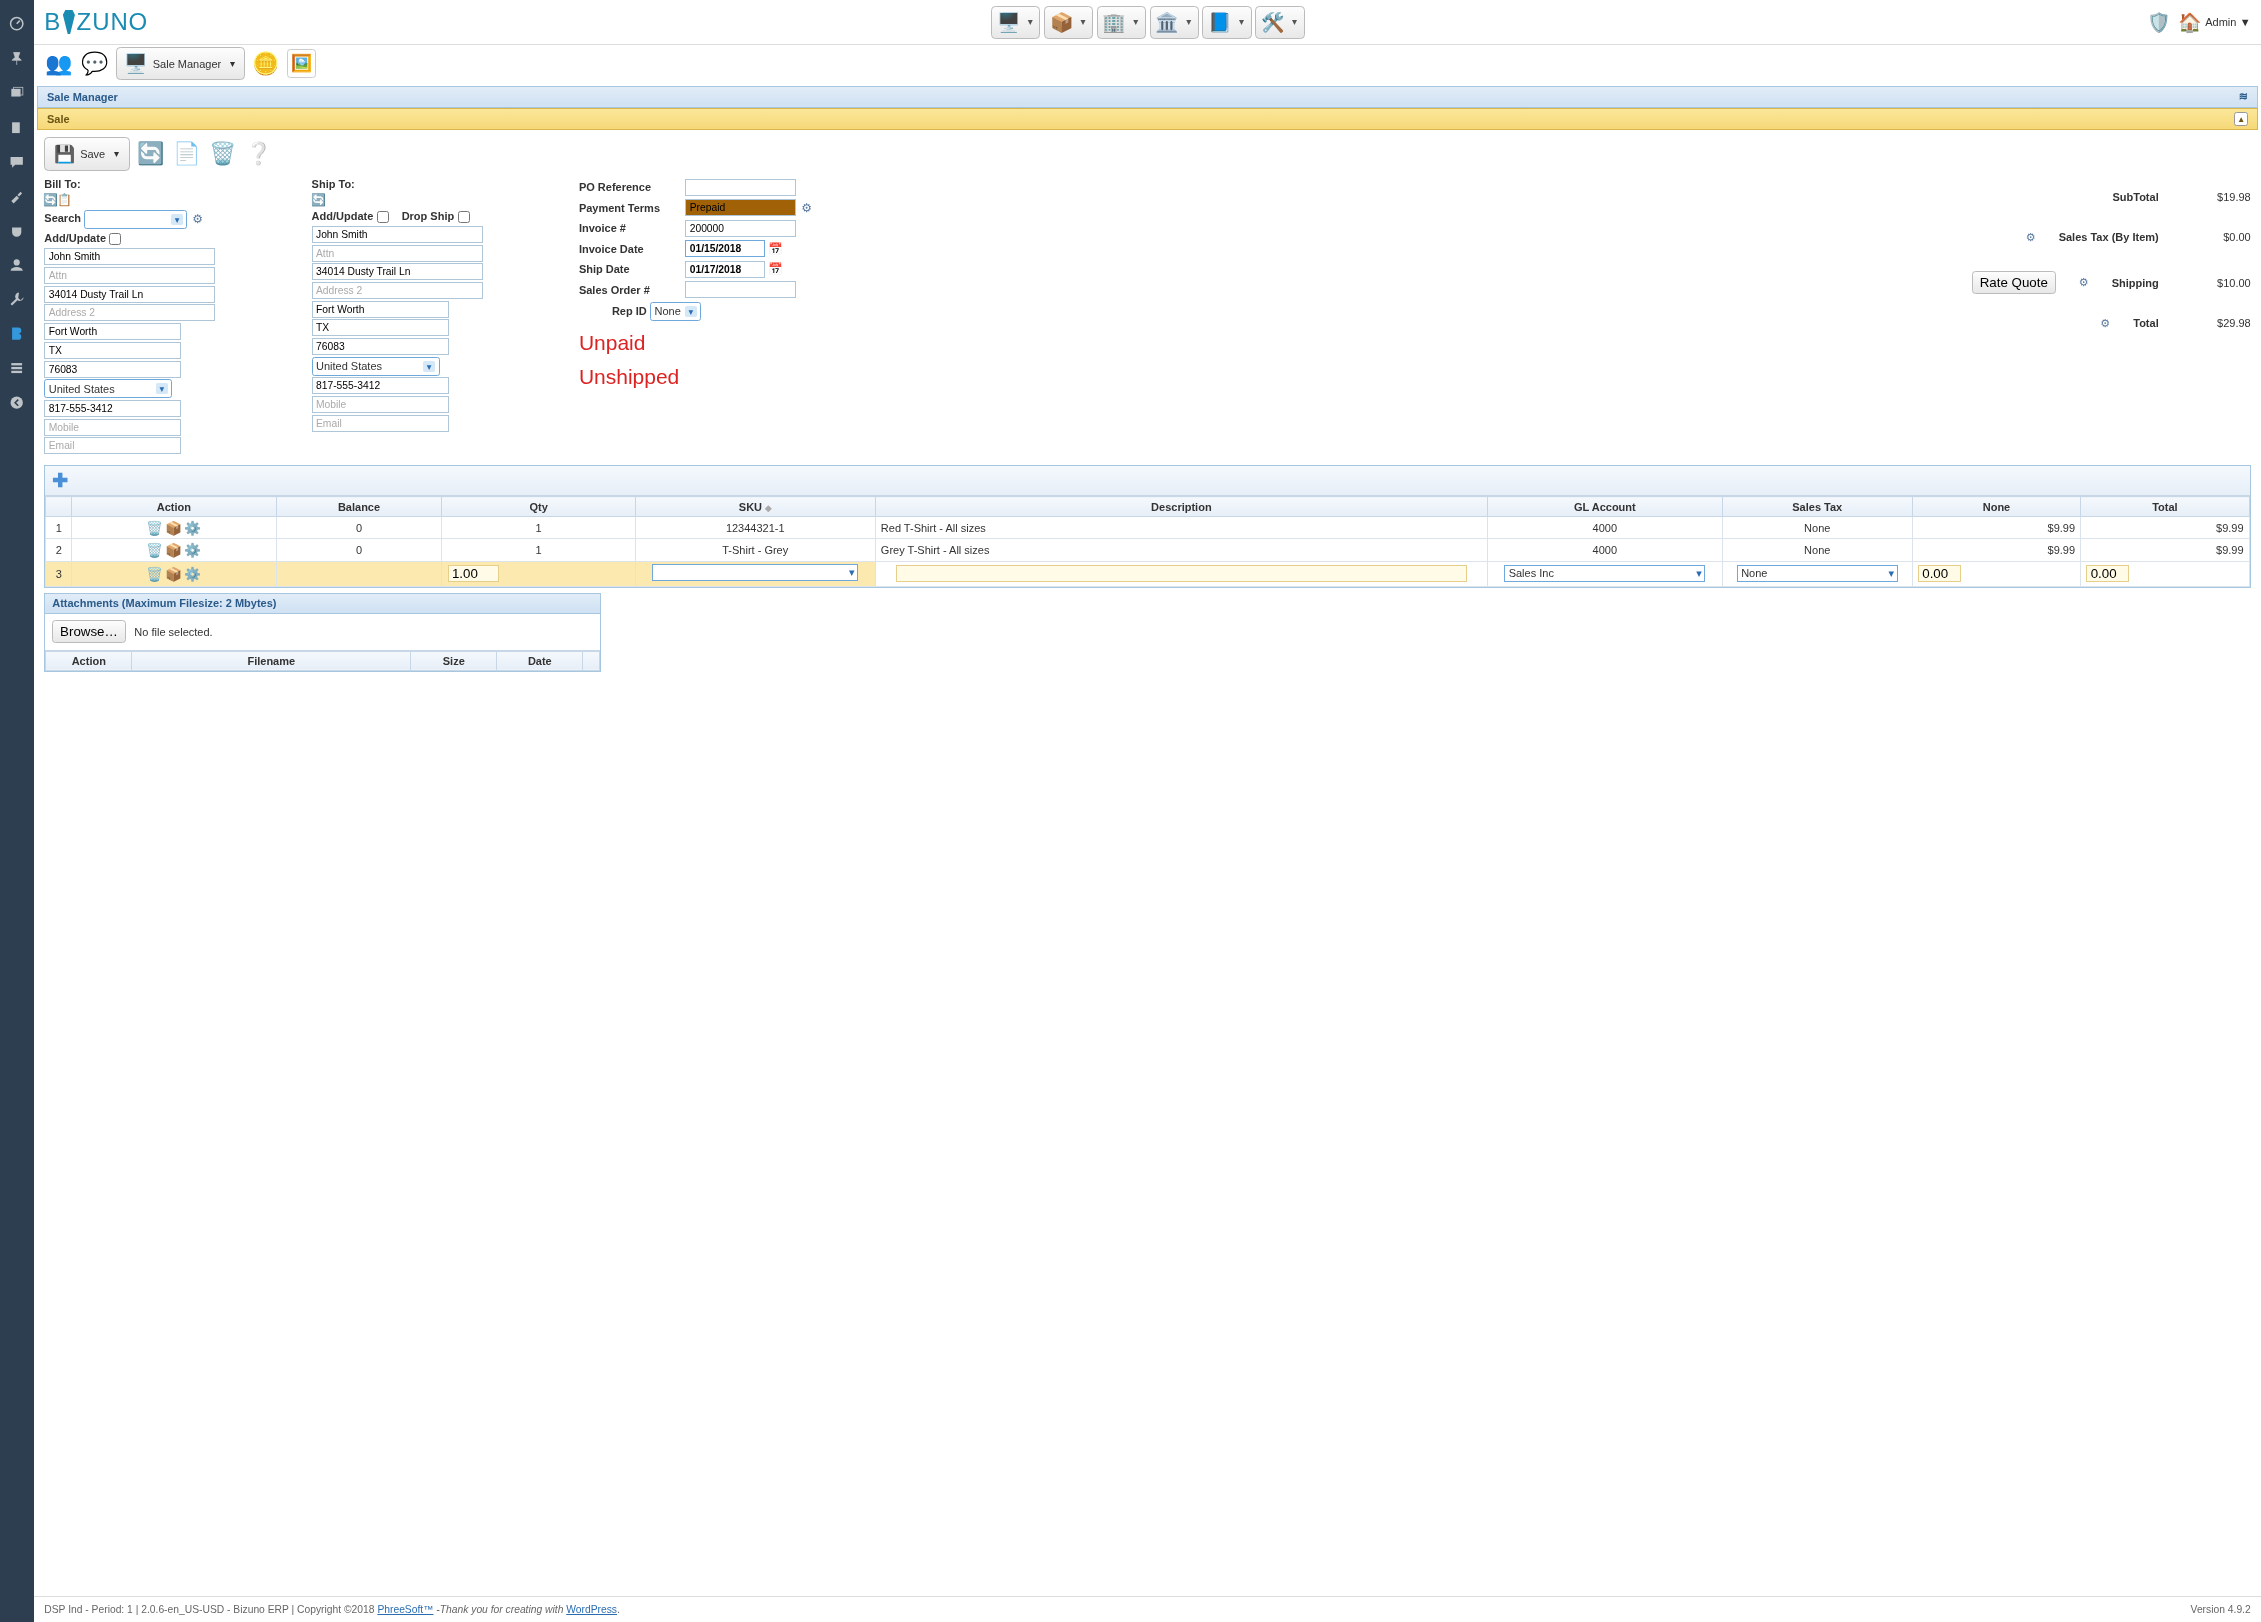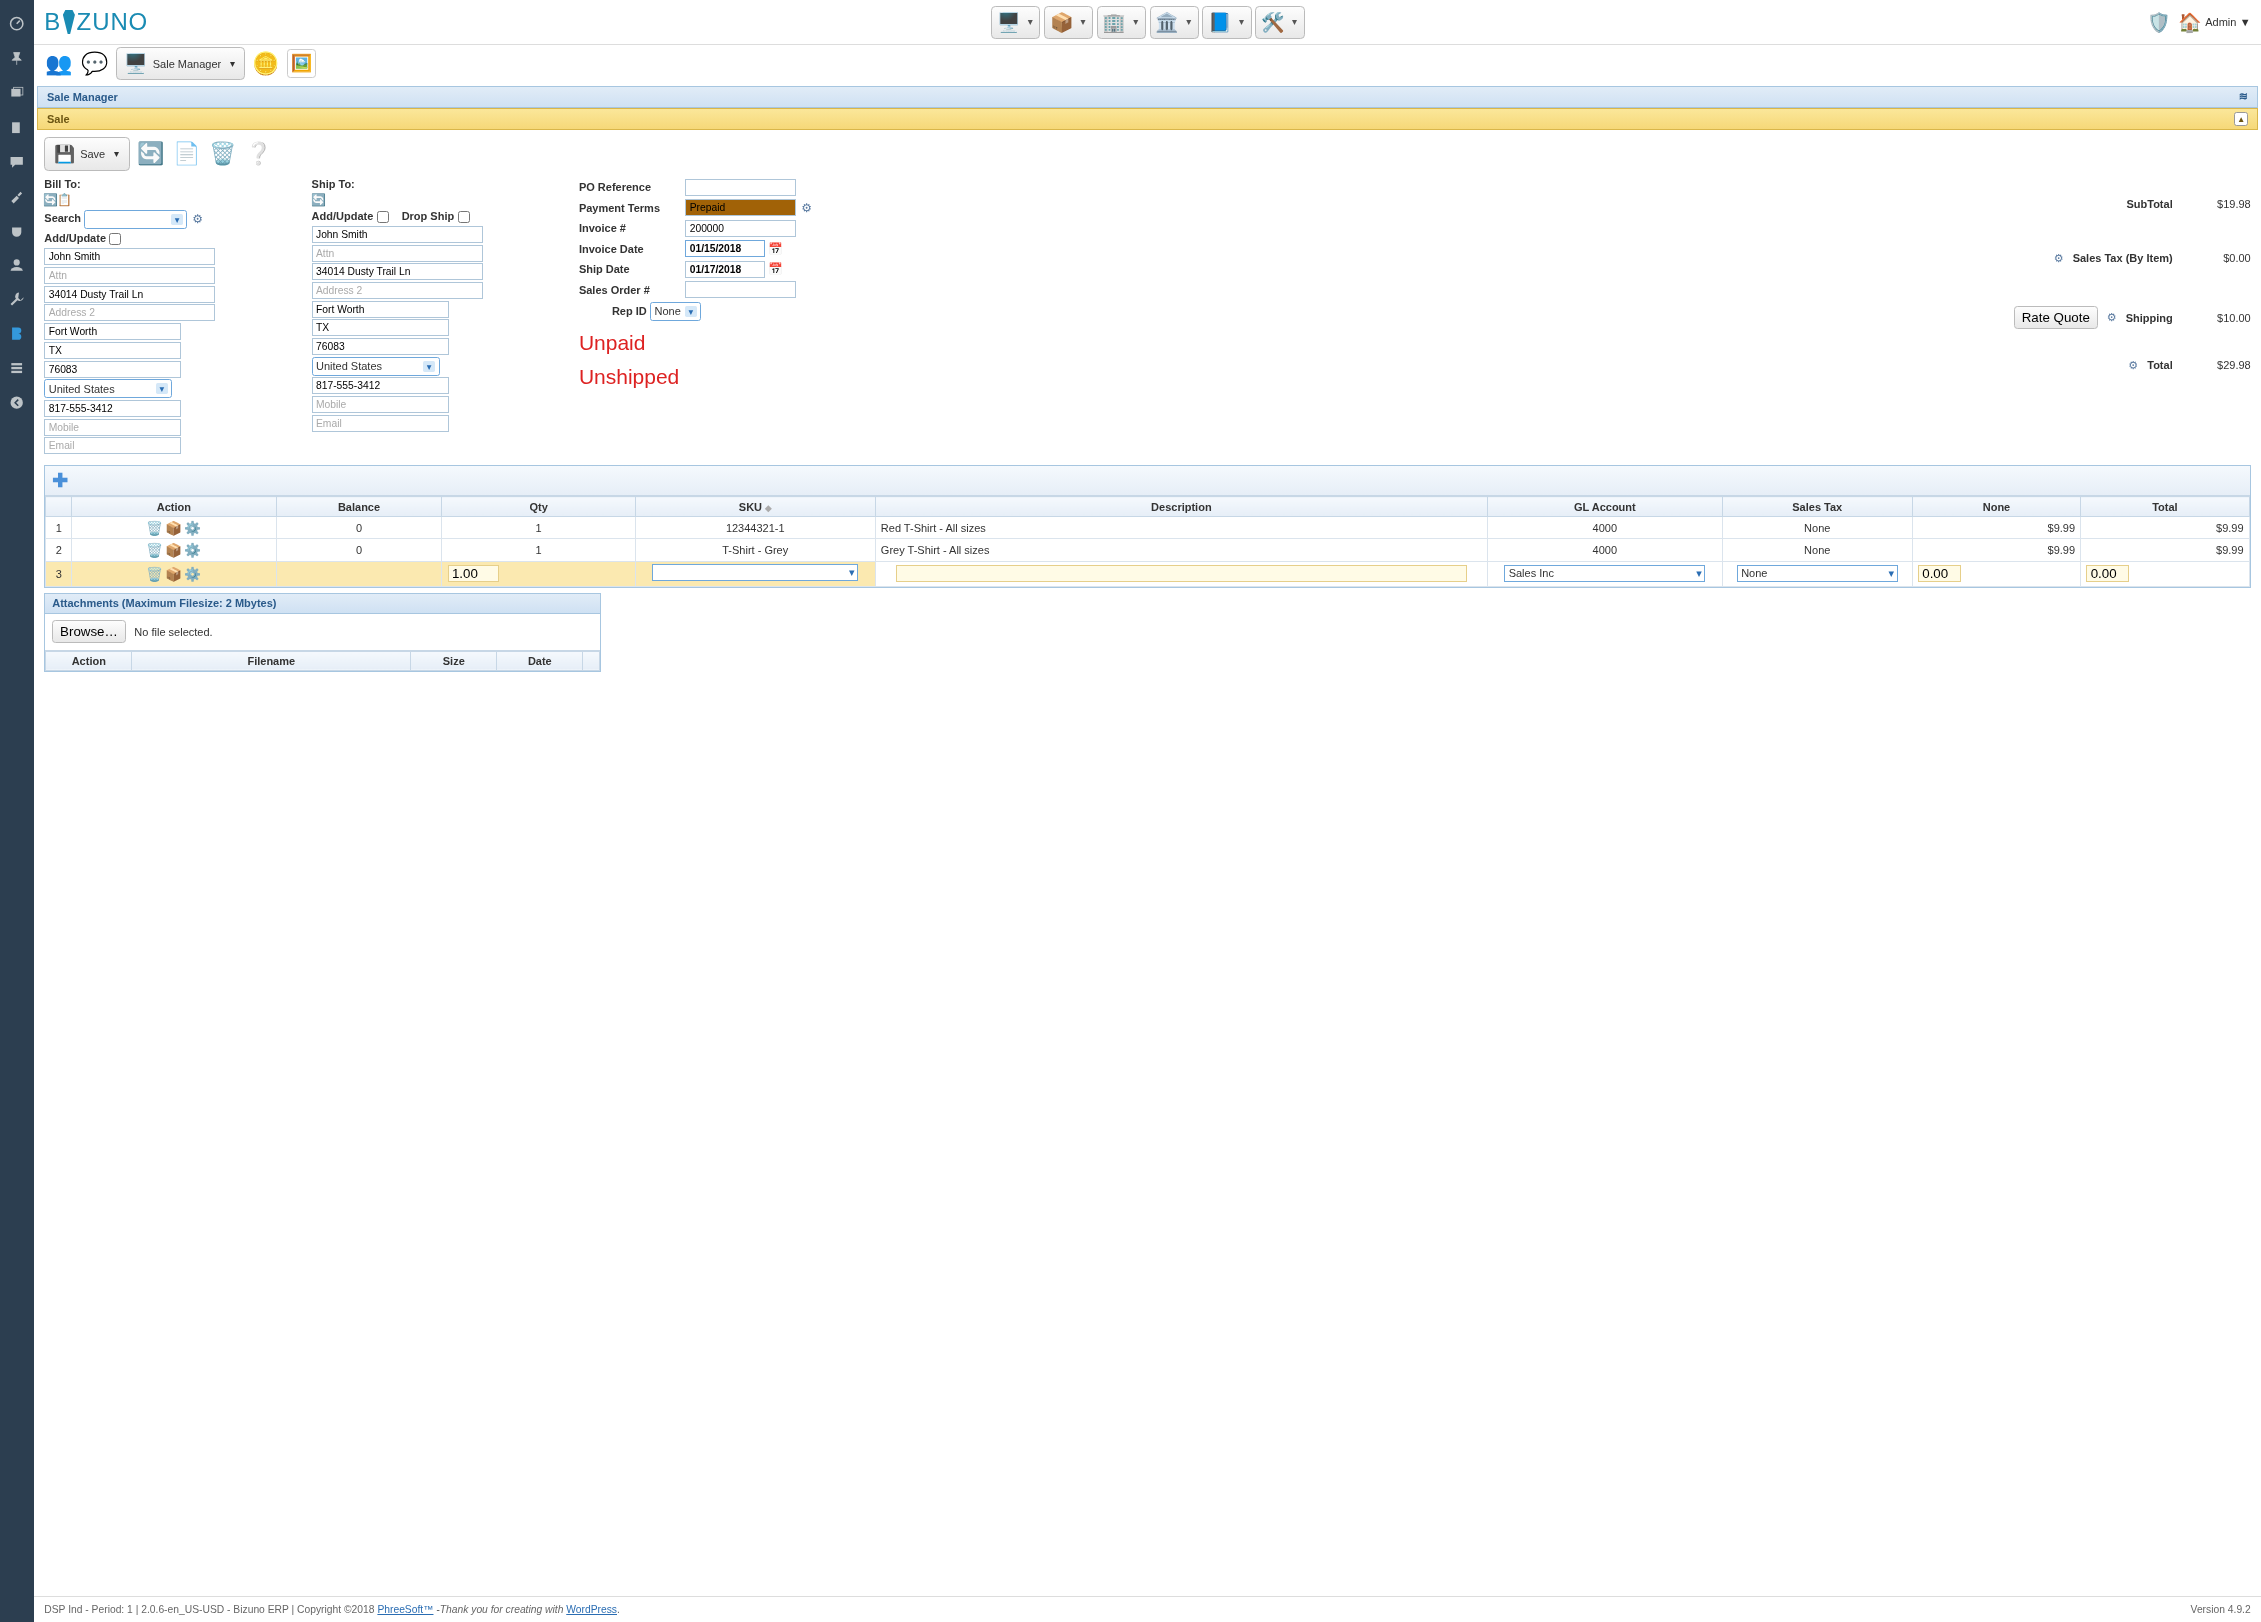--- a/index.html
+++ b/index.html
@@ -44,21 +44,21 @@
 input[type=text], .txt { border:0.9px solid #afc6d9; background:#fff; padding:1.7px 3.4px; font-size:10.3px; height:17px; width: 137px; }
 .txt.wide { width: 171px; }
 .txt.med { width: 111px; }
 .txt.sm { width: 80px; font-weight: bold; }
 .txt::placeholder{color:#aaa;}
 .sel { border:0.9px solid #6fa8dc; background:#fff; padding:0.9px 15.4px 0.9px 3.4px; height:19px; position:relative; display:inline-flex;align-items:center; cursor:pointer; border-radius:2.6px; }
 .sel::after{content:"▾"; position:absolute; right:3.4px; color:#2a6db3; font-size:9.4px; background:#d5e8f8; width:12px; text-align:center; border-radius:1.7px; }
 .chk { width:12px;height:12px; }
 .status { color:#d22; font-size:21px; font-weight:normal; line-height:1.2; margin-top:6.9px; }
 .totcol { text-align:right; }
-.tot-row { display:flex; justify-content:flex-end; align-items:center; gap:9px; margin:20px 0; }
+.tot-row { display:flex; justify-content:flex-end; align-items:center; gap:23px; margin:13px 0; }
 .tot-row .tlabel { font-weight:bold; }
 .tot-row .tval { width:69px; text-align:right; }
 .tot-row .gear{color:#5a7aa0;cursor:pointer;}
 .btn { background:linear-gradient(#fdfdfd,#e8e8e8);border:0.9px solid #bbb;border-radius:3.4px;padding:2.6px 6.9px;cursor:pointer; }
 .datagrid { border:0.9px solid #a7c6e0; margin-top:10.3px; background:#fff; }
 .datagrid .toprow { background:linear-gradient(#f5f9fd,#e6eef7); padding:3.4px 6.9px; border-bottom:0.9px solid #c7d7e6; }
 .plus { color:#4a90d9; font-size:19px; font-weight:bold; cursor:pointer; }
 table.grid { width:100%; border-collapse:collapse; }
 table.grid th { background:linear-gradient(#f5f9fd,#e6eef7); border:0.9px solid #c7d7e6; padding:3.4px 5.1px; font-weight:bold; text-align:center; }
 table.grid td { border:0.9px solid #dbe4ed; padding:2.6px 5.1px; text-align:center; height:22px; }

